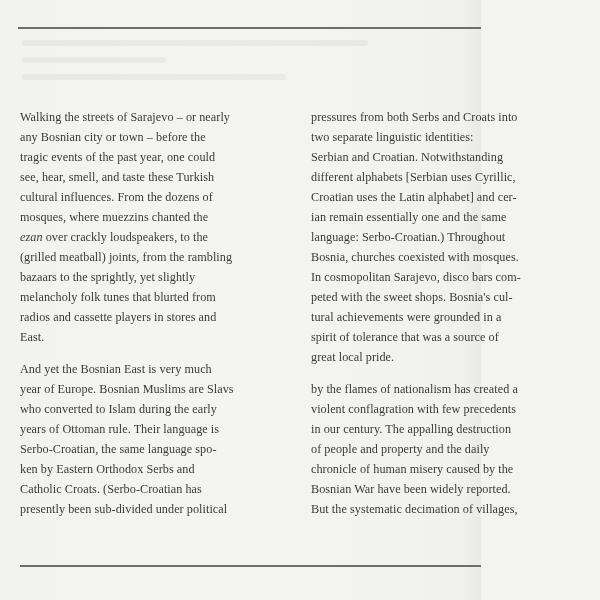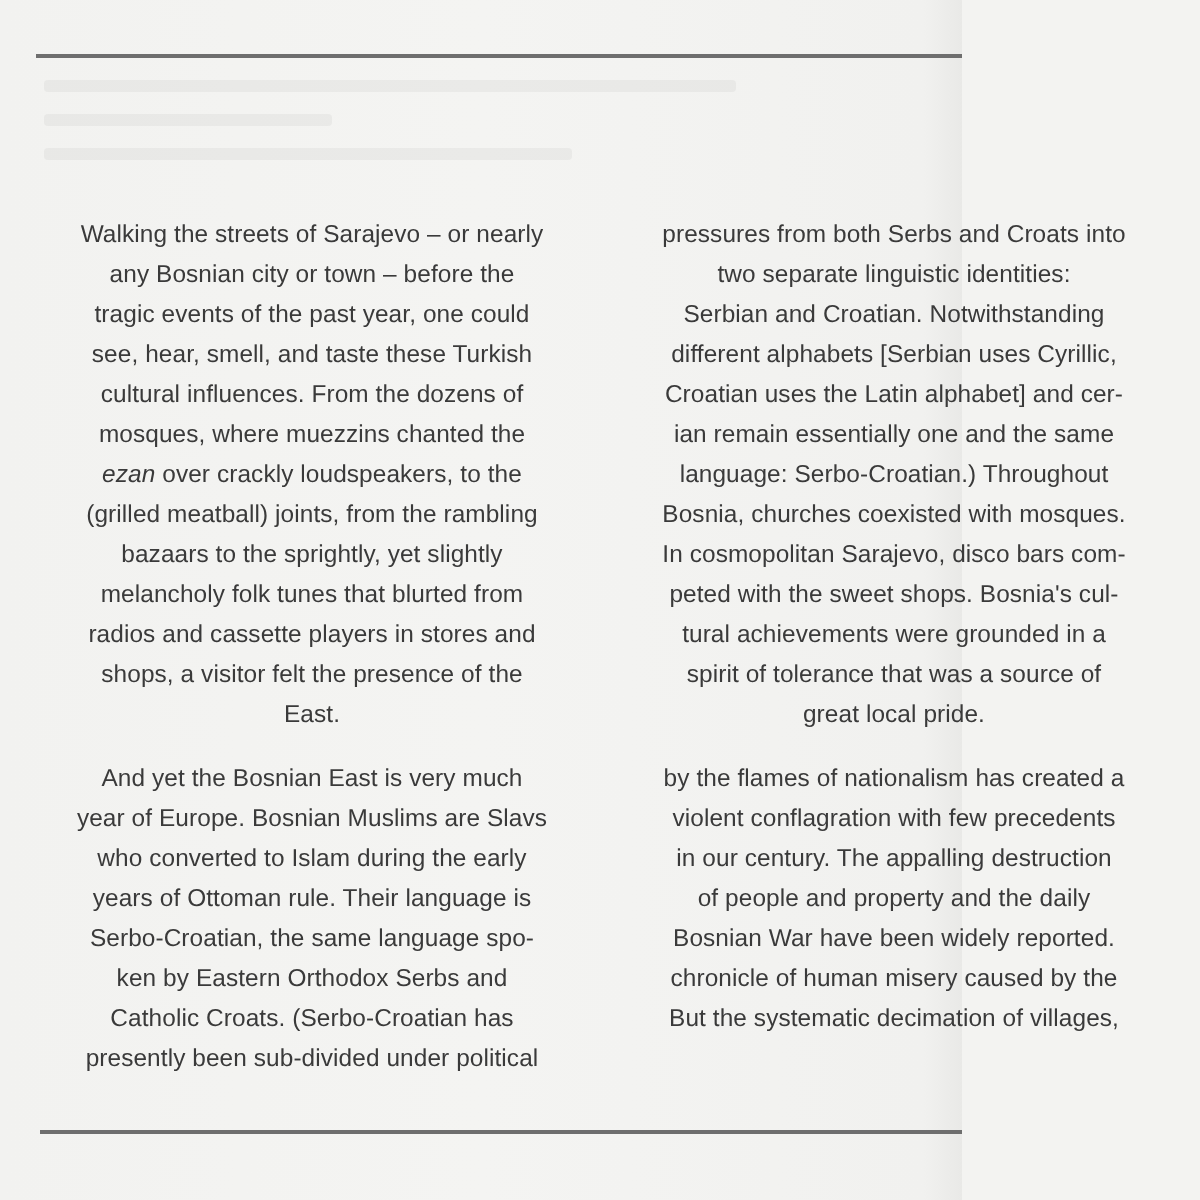--- a/index.html
+++ b/index.html
@@ -8,23 +8,22 @@
       width: 600px;
       height: 600px;
       overflow: hidden;
       background: #f3f3f1;
     }
     .page {
       position: relative;
       width: 481px;
       height: 600px;
       background: linear-gradient(90deg, #f2f2f0 0%, #f4f4f2 50%, #f1f1ef 96%, #e9e9e7 100%);
-      font-family: Liberation Sans, sans-serif;
+      font-family: Liberation Serif, serif;
       color: #3a3a3a;
-      text-align: center;
     }
     .rule {
       position: absolute;
       height: 2px;
       background: #6e6e6e;
       right: 0;
     }
     .rule.top { top: 27px; left: 18px; }
     .rule.bottom { top: 565px; left: 20px; }
     .bleed {
@@ -75,21 +74,20 @@
         <div class="line">any Bosnian city or town – before the</div>
         <div class="line">tragic events of the past year, one could</div>
         <div class="line">see, hear, smell, and taste these Turkish</div>
         <div class="line">cultural influences. From the dozens of</div>
         <div class="line">mosques, where muezzins chanted the</div>
         <div class="line"><em>ezan</em><span> over crackly loudspeakers, to the</span></div>
         <div class="line">(grilled meatball) joints, from the rambling</div>
         <div class="line">bazaars to the sprightly, yet slightly</div>
         <div class="line">melancholy folk tunes that blurted from</div>
         <div class="line">radios and cassette players in stores and</div>
-        <div class="line">shops, a visitor felt the presence of the</div>
         <div class="line">East.</div>
       </div>
       <div class="para-gap"></div>
       <div class="paragraph">
         <div class="line">And yet the Bosnian East is very much</div>
         <div class="line">year of Europe. Bosnian Muslims are Slavs</div>
         <div class="line">who converted to Islam during the early</div>
         <div class="line">years of Ottoman rule. Their language is</div>
         <div class="line">Serbo-Croatian, the same language spo-</div>
         <div class="line">ken by Eastern Orthodox Serbs and</div>
@@ -112,20 +110,20 @@
         <div class="line">tural achievements were grounded in a</div>
         <div class="line">spirit of tolerance that was a source of</div>
         <div class="line">great local pride.</div>
       </div>
       <div class="para-gap"></div>
       <div class="paragraph">
         <div class="line">by the flames of nationalism has created a</div>
         <div class="line">violent conflagration with few precedents</div>
         <div class="line">in our century. The appalling destruction</div>
         <div class="line">of people and property and the daily</div>
+        <div class="line">chronicle of human misery caused by the</div>
         <div class="line">Bosnian War have been widely reported.</div>
-        <div class="line">chronicle of human misery caused by the</div>
         <div class="line">But the systematic decimation of villages,</div>
       </div>
     </div>
 
   <div class="rule bottom"></div>
 </div>
 
 </body></html>

